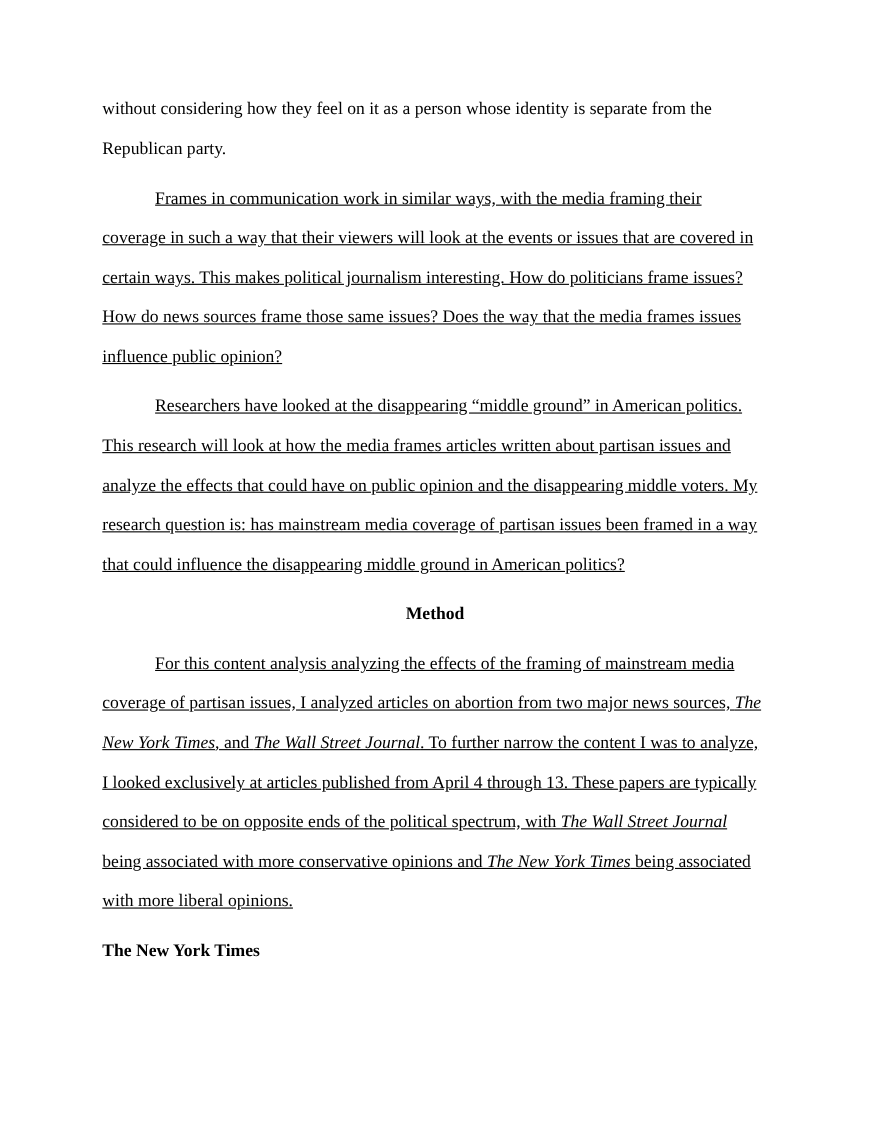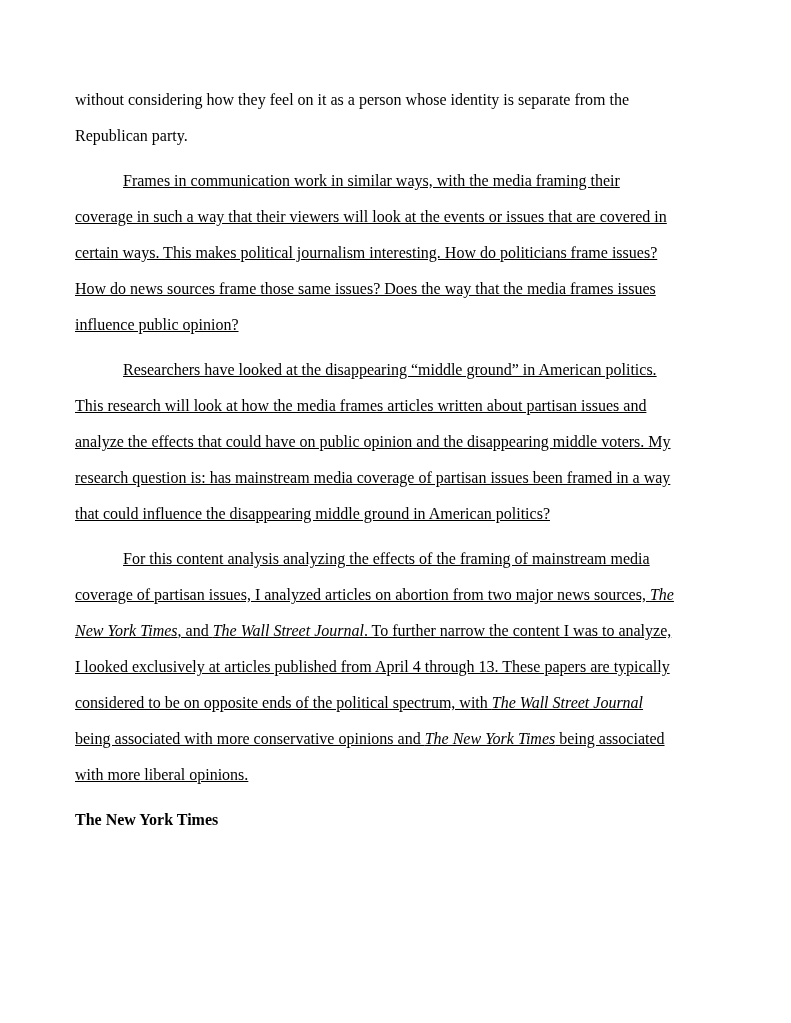--- a/index.html
+++ b/index.html
@@ -9,21 +9,21 @@
   }
   .page {
     position: relative;
     width: 791px;
     height: 1023px;
     background: #ffffff;
     overflow: hidden;
   }
   .doc-body {
     position: absolute;
-    left: 75px;
+    left: 93px;
     top: 82px;
     width: 605px;
     font-family: "Liberation Serif", "DejaVu Serif", serif;
     font-size: 16px;
     line-height: 36px;
     color: #000000;
     text-align: left;
   }
   .doc-body p {
     margin: 0 0 9px 0;
@@ -48,16 +48,17 @@
   .run.bold { font-weight: bold; }
 </style>
 </head>
 <body>
 
 <main class="page">
   <section class="doc-body">
       <p><span class="run">without considering how they feel on it as a person whose identity is separate from the Republican party.</span></p>
       <p class="indent"><span class="run">Frames in communication work in similar ways, with the media framing their coverage in such a way that their viewers will look at the events or issues that are covered in certain ways. This makes political journalism interesting. How do politicians frame issues? How do news sources frame those same issues? Does the way that the media frames issues influence public opinion?</span></p>
       <p class="indent"><span class="run">Researchers have looked at the disappearing “middle ground” in American politics. This research will look at how the media frames articles written about partisan issues and analyze the effects that could have on public opinion and the disappearing middle voters. My research question is: has mainstream media coverage of partisan issues been framed in a way that could influence the disappearing middle ground in American politics?</span></p>
+      <h2 class="heading center" style="font-size: inherit; line-height: inherit;"><span class="run bold">Method</span></h2>
       <p class="indent"><span class="run">For this content analysis analyzing the effects of the framing of mainstream media coverage of partisan issues, I analyzed articles on abortion from two major news sources, </span><span class="run italic">The New York Times</span><span class="run">, and </span><span class="run italic">The Wall Street Journal</span><span class="run">. To further narrow the content I was to analyze, I looked exclusively at articles published from April 4 through 13. These papers are typically considered to be on opposite ends of the political spectrum, with </span><span class="run italic">The Wall Street Journal</span><span class="run"> being associated with more conservative opinions and </span><span class="run italic">The New York Times</span><span class="run"> being associated with more liberal opinions.</span></p>
       <h2 class="heading left" style="font-size: inherit; line-height: inherit;"><span class="run bold">The New York Times</span></h2>
     </section>
 </main>
 
 </body></html>

